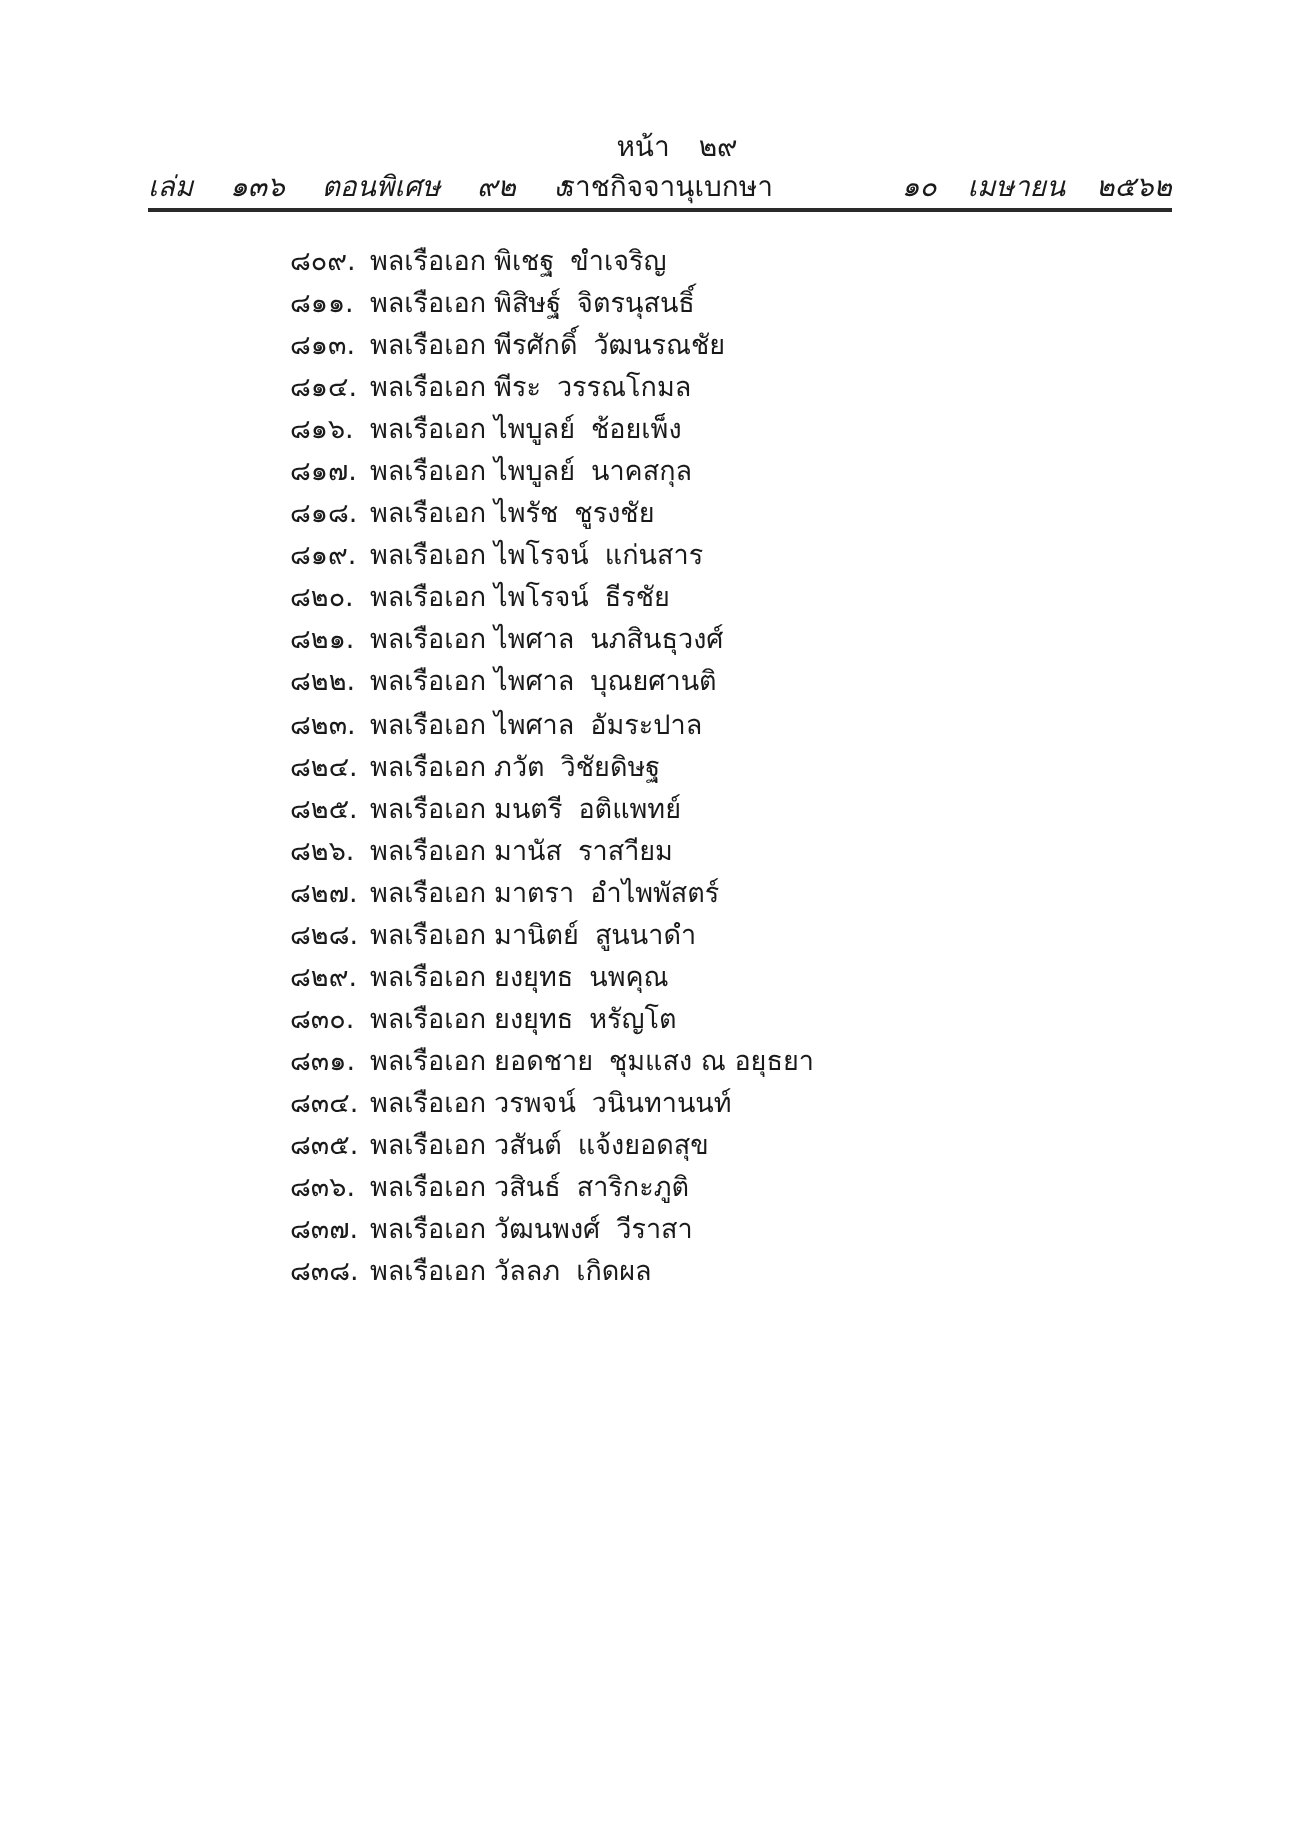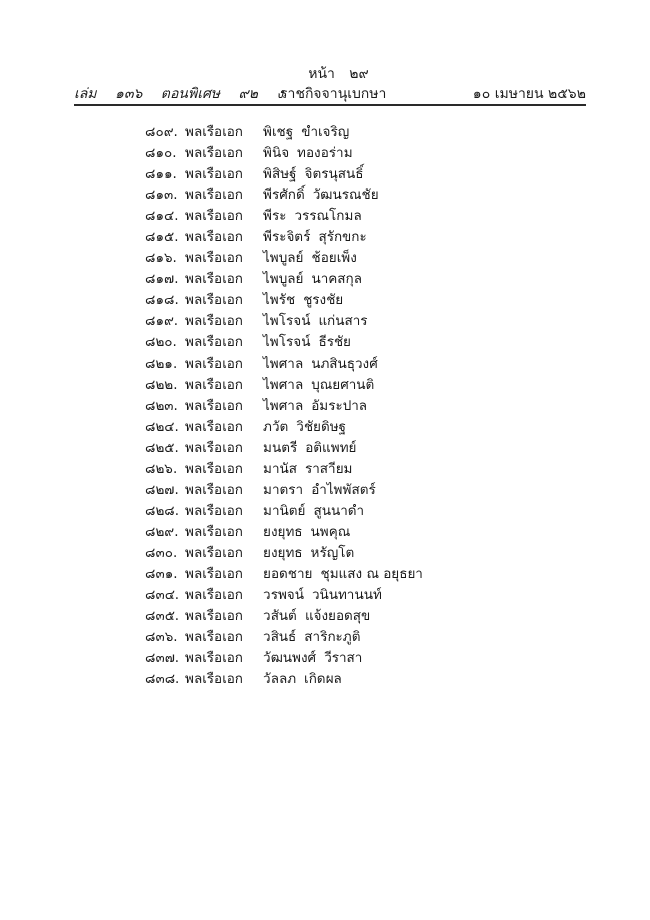--- a/index.html
+++ b/index.html
@@ -47,21 +47,21 @@
       left: 206px;
       top: 0;
       white-space: nowrap;
     }
     .header-right {
       position: absolute;
       right: 0;
       top: 0;
       white-space: nowrap;
     }
-    .header-right span { margin-left: 0; }
+    .header-right span { margin-left: 11px; font-style: italic; }
     .header-rule {
       position: absolute;
       top: 104px;
       left: 74px;
       width: 512px;
       height: 0;
       border-top: 2px solid #2a2a2a;
     }
     .entries {
       position: absolute;
@@ -75,21 +75,21 @@
       height: 21.05px;
       line-height: 21px;
       font-size: 13.5px;
       white-space: nowrap;
     }
     .entry-num {
       display: inline-block;
       width: 40px;
     }
     .entry-rank {
-      margin-right: 20px;
+      margin-right: 4px;
     }
     .entry-first {
       margin-right: 8px;
       text-align: center;
     }
   </style>
 </head>
 <body>
 
 <div class="page-number">
@@ -110,25 +110,23 @@
     <span>๑๐</span>
     <span>เมษายน</span>
     <span>๒๕๖๒</span>
   </div>
 </div>
 
 <div class="header-rule"></div>
 
 <ul class="entries">
   <li class="entry"><span class="entry-num">๘๐๙.</span><span class="entry-rank">พลเรือเอก</span><span class="entry-first">พิเชฐ</span><span class="entry-last">ขำเจริญ</span></li>
-  <li class="entry"><span class="entry-num">๘๑๐.</span><span class="entry-rank">พลเรือเอก</span><span class="entry-first">พินิจ</span><span class="entry-last">ทองอร่าม</span></li>
   <li class="entry"><span class="entry-num">๘๑๑.</span><span class="entry-rank">พลเรือเอก</span><span class="entry-first">พิสิษฐ์</span><span class="entry-last">จิตรนุสนธิ์</span></li>
   <li class="entry"><span class="entry-num">๘๑๓.</span><span class="entry-rank">พลเรือเอก</span><span class="entry-first">พีรศักดิ์</span><span class="entry-last">วัฒนรณชัย</span></li>
   <li class="entry"><span class="entry-num">๘๑๔.</span><span class="entry-rank">พลเรือเอก</span><span class="entry-first">พีระ</span><span class="entry-last">วรรณโกมล</span></li>
-  <li class="entry"><span class="entry-num">๘๑๕.</span><span class="entry-rank">พลเรือเอก</span><span class="entry-first">พีระจิตร์</span><span class="entry-last">สุรักขกะ</span></li>
   <li class="entry"><span class="entry-num">๘๑๖.</span><span class="entry-rank">พลเรือเอก</span><span class="entry-first">ไพบูลย์</span><span class="entry-last">ช้อยเพ็ง</span></li>
   <li class="entry"><span class="entry-num">๘๑๗.</span><span class="entry-rank">พลเรือเอก</span><span class="entry-first">ไพบูลย์</span><span class="entry-last">นาคสกุล</span></li>
   <li class="entry"><span class="entry-num">๘๑๘.</span><span class="entry-rank">พลเรือเอก</span><span class="entry-first">ไพรัช</span><span class="entry-last">ชูรงชัย</span></li>
   <li class="entry"><span class="entry-num">๘๑๙.</span><span class="entry-rank">พลเรือเอก</span><span class="entry-first">ไพโรจน์</span><span class="entry-last">แก่นสาร</span></li>
   <li class="entry"><span class="entry-num">๘๒๐.</span><span class="entry-rank">พลเรือเอก</span><span class="entry-first">ไพโรจน์</span><span class="entry-last">ธีรชัย</span></li>
   <li class="entry"><span class="entry-num">๘๒๑.</span><span class="entry-rank">พลเรือเอก</span><span class="entry-first">ไพศาล</span><span class="entry-last">นภสินธุวงศ์</span></li>
   <li class="entry"><span class="entry-num">๘๒๒.</span><span class="entry-rank">พลเรือเอก</span><span class="entry-first">ไพศาล</span><span class="entry-last">บุณยศานติ</span></li>
   <li class="entry"><span class="entry-num">๘๒๓.</span><span class="entry-rank">พลเรือเอก</span><span class="entry-first">ไพศาล</span><span class="entry-last">อัมระปาล</span></li>
   <li class="entry"><span class="entry-num">๘๒๔.</span><span class="entry-rank">พลเรือเอก</span><span class="entry-first">ภวัต</span><span class="entry-last">วิชัยดิษฐ</span></li>
   <li class="entry"><span class="entry-num">๘๒๕.</span><span class="entry-rank">พลเรือเอก</span><span class="entry-first">มนตรี</span><span class="entry-last">อติแพทย์</span></li>

